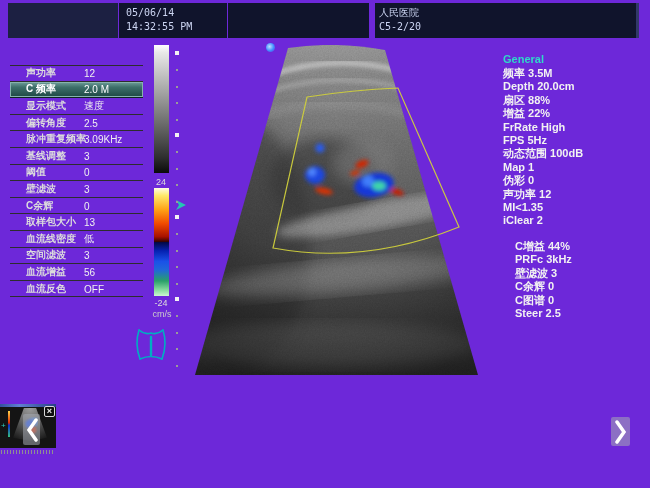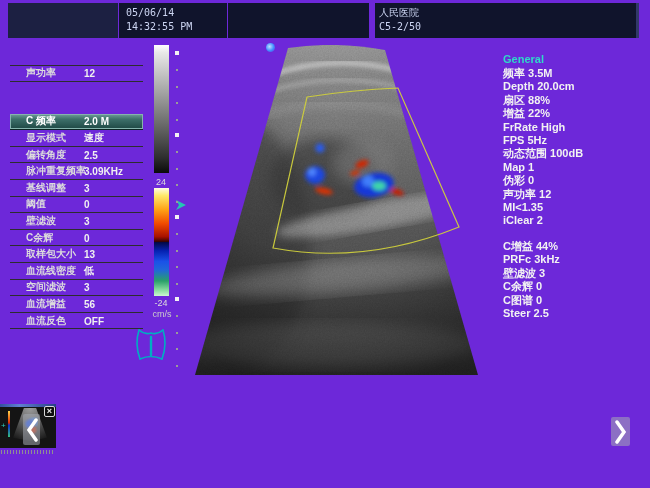--- a/index.html
+++ b/index.html
@@ -12,23 +12,23 @@
   #tb-2{left:119px;width:108px;padding:3px 0 0 7px;box-sizing:border-box;}
   #tb-3{left:228px;width:141px;}
   #tb-4{left:375px;width:264px;padding:3px 0 0 4px;box-sizing:border-box;border-right:3px solid #32386a;}
   .tb-line{font-family:"DejaVu Sans Mono",monospace;font-size:10px;line-height:14px;color:#ccd5f2;white-space:nowrap;}
 
   
   #param-panel{position:absolute;left:10px;top:65px;width:133px;}
   .param-row{position:relative;height:16.6px;box-sizing:border-box;border-bottom:1px solid #2d2d2d;}
   .param-row:first-child{border-top:1px solid #2d2d2d;}
   .p-label{position:absolute;left:16px;top:50%;transform:translateY(-50%);font-size:10px;font-weight:bold;color:#dcdcdc;white-space:nowrap;}
-  .p-value{position:absolute;left:74px;top:50%;transform:translateY(-50%);font-size:10px;font-weight:bold;color:#f0f0f0;white-space:nowrap;}
+  .p-value{position:absolute;left:74px;top:50%;transform:translateY(-50%);font-size:10px;font-weight:normal;color:#f0f0f0;white-space:nowrap;}
   .param-row.selected{background:linear-gradient(180deg,#6f9e99 0%,#3d6f6a 35%,#1e4844 100%);
-                      box-shadow:inset 0 0 0 1px #85b3ad;border-bottom:1px solid #0c2523;margin-top:32px;}
+                      box-shadow:inset 0 0 0 1px #85b3ad;border-bottom:1px solid #0c2523;}
   .param-row.selected .p-label,.param-row.selected .p-value{color:#fff;}
 
   
   #graybar{position:absolute;left:154px;top:45px;width:15px;height:128px;
            background:linear-gradient(180deg,#ffffff 0%,#e8e8e8 6%,#a8a8a8 35%,#6a6a6a 62%,#2e2e2e 88%,#0a0a0a 100%);}
   #cs-max{position:absolute;left:149px;top:177px;width:24px;text-align:center;font-size:9px;color:#ddd;}
   #colorbar{position:absolute;left:154px;top:188px;width:15px;height:108px;
             background:linear-gradient(180deg,#fffbe6 0%,#ffe96a 7%,#ffa216 20%,#f04a00 33%,#a81200 45%,#3c0400 49.5%,
                         #02094a 50.5%,#0521b0 58%,#1a52e8 68%,#2068d8 76%,#2aa06a 86%,#8fe0a2 95%,#cdf7d2 100%);}
   #cs-min{position:absolute;left:147px;top:298px;width:28px;text-align:center;font-size:9px;color:#ddd;}
@@ -46,21 +46,21 @@
 
   
   #image-area{position:absolute;left:185px;top:45px;width:302px;height:330px;}
   #focus-dot{position:absolute;left:266px;top:43px;width:9px;height:9px;border-radius:50%;
              background:radial-gradient(circle at 40% 40%,#bfe0ff 0%,#3f8cff 55%,rgba(20,80,255,0) 100%);}
 
   
   #right-panel{position:absolute;left:503px;top:52px;width:145px;}
   #rp-header{font-size:11px;font-weight:bold;color:#2fd9c9;line-height:14px;margin-bottom:1px;}
   .rp-item{font-size:11px;font-weight:bold;color:#f2f2f2;line-height:13.4px;white-space:nowrap;}
-  #rp-group2{margin-top:12px;}
+  #rp-group2{margin-top:12px;margin-left:12px;}
 
   
   .thumb{position:absolute;top:404px;width:56px;height:44px;background:#141414;}
   .thumb:nth-of-type(1){left:57px;}  .thumb:nth-of-type(2){left:125px;}
   .thumb:nth-of-type(3){left:193px;} .thumb:nth-of-type(4){left:262px;}
   .thumb:nth-of-type(5){left:330px;} .thumb:nth-of-type(6){left:402px;}
   .thumb:nth-of-type(7){left:472px;} .thumb:nth-of-type(8){left:540px;}
   .thumb-topbar{position:absolute;top:0;left:0;right:0;height:3px;
                 background:linear-gradient(90deg,#32509e,#6080d0 35%,#283f86);}
   .thumb-img{position:absolute;left:13px;right:9px;top:4px;bottom:7px;
@@ -90,21 +90,21 @@
 <div id="screen">
 
   <div class="tb-box" id="tb-1"></div>
   <div class="tb-box" id="tb-2">
     <div class="tb-line">05/06/14</div>
     <div class="tb-line">14:32:55 PM</div>
   </div>
   <div class="tb-box" id="tb-3"></div>
   <div class="tb-box" id="tb-4">
     <div class="tb-line">人民医院</div>
-    <div class="tb-line">C5-2/50</div>
+    <div class="tb-line">C5-2/20</div>
   </div>
 
   <div id="param-panel">
     <div class="param-row">
       <span class="p-label">声功率</span>
       <span class="p-value">12</span>
     </div>
     <div class="param-row selected">
       <span class="p-label">C 频率</span>
       <span class="p-value">2.0 M</span>

